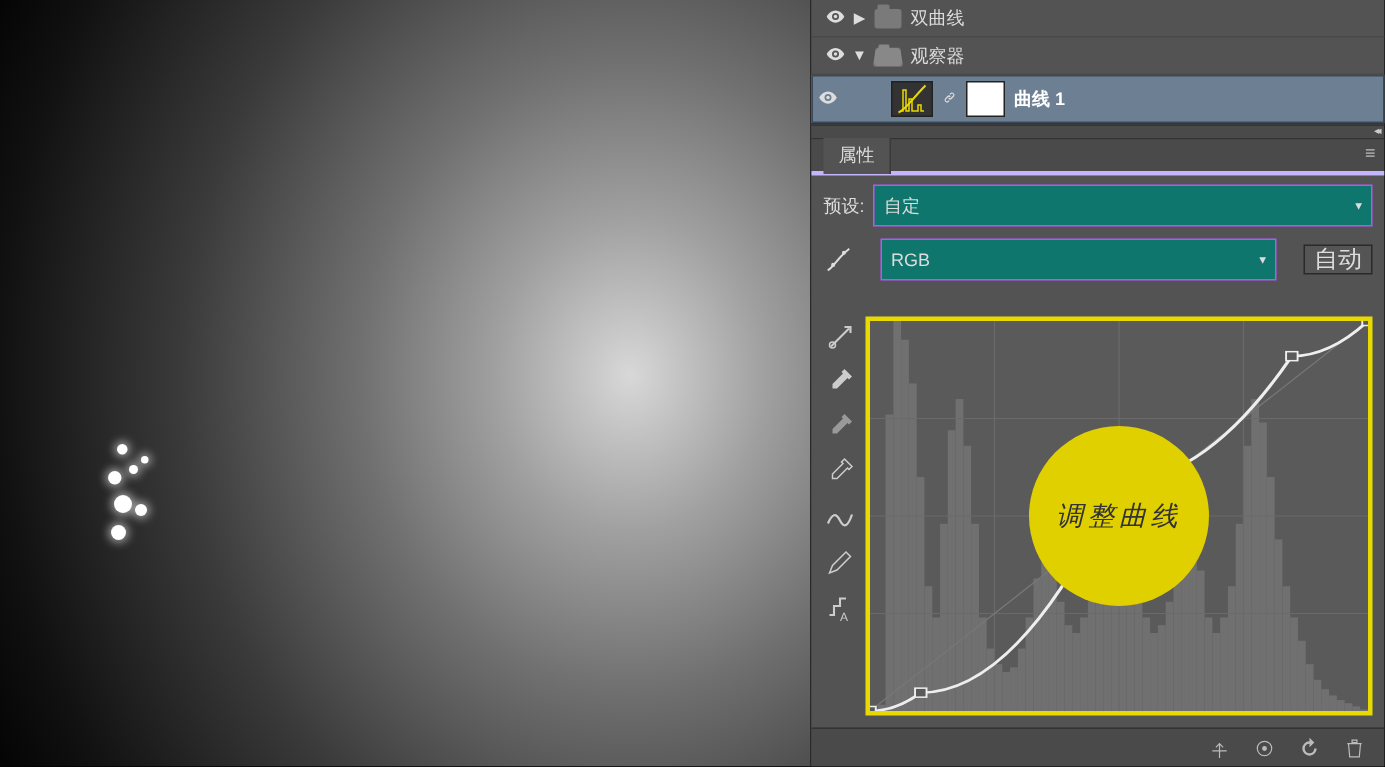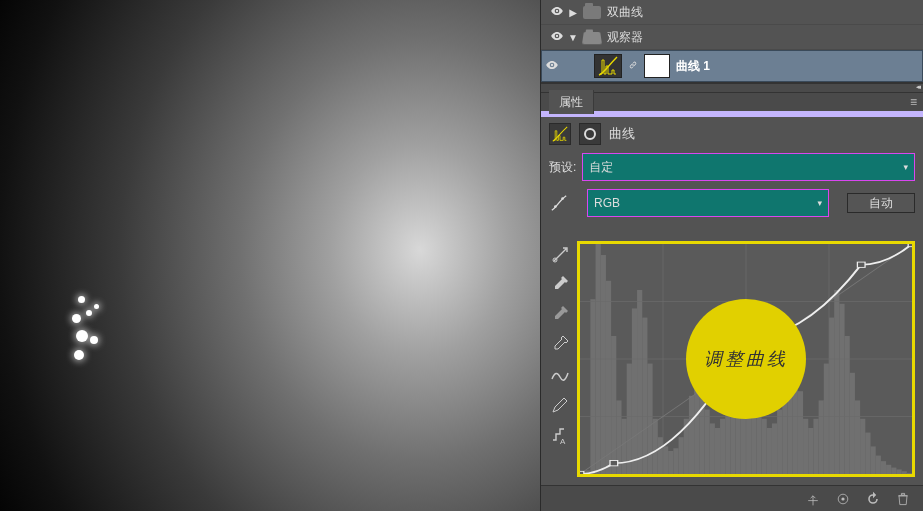--- a/index.html
+++ b/index.html
@@ -52,39 +52,39 @@
   .layer-item .thumb{
     width:28px;height:24px;background:#333;border:1px solid #222;margin:0 4px;display:flex;align-items:center;justify-content:center;
   }
   .thumb svg{width:20px;height:20px;}
   .link-icn{width:14px;text-align:center;color:#ddd;}
   .mask{width:26px;height:24px;background:#fff;border:1px solid #222;margin:0 6px 0 4px;}
 
   
   .collapse-thin{height:10px;background:#4a4a4a;border-top:1px solid #333;border-bottom:1px solid #333;position:relative;}
   .collapse-thin::after{content:"◂◂";font-size:7px;color:#ccc;position:absolute;right:4px;top:-1px;letter-spacing:-2px;}
-  .tab-header{height:24px;background:#4a4a4a;display:flex;align-items:center;padding:0 8px;border-bottom:6px solid #c4b5fd;position:relative;}
+  .tab-header{height:24px;background:#4a4a4a;display:flex;align-items:center;padding:0 8px;border-bottom:3px solid #c4b5fd;position:relative;}
   .tab{background:#535353;height:24px;padding:0 10px;font-size:12px;color:#ddd;display:flex;align-items:center;border-right:1px solid #3a3a3a;}
   .menu-bars{position:absolute;right:6px;top:6px;color:#bbb;font-size:12px;line-height:6px;}
 
   .prop-body{flex:1;background:#535353;padding:6px 8px 8px 8px;display:flex;flex-direction:column;}
   .prop-title{display:flex;align-items:center;gap:8px;margin-bottom:8px;}
   .prop-title .ico{width:22px;height:22px;background:#3a3a3a;border:1px solid #2a2a2a;display:flex;align-items:center;justify-content:center;}
   .prop-title .ico svg{width:16px;height:16px;}
   .mask-ico{width:22px;height:22px;background:#3a3a3a;border:1px solid #2a2a2a;position:relative;}
   .mask-ico::after{content:"";position:absolute;inset:4px;border:2px solid #ddd;border-radius:50%;background:#3a3a3a;}
   .prop-title span{font-size:13px;color:#ddd;}
 
   .preset-row{display:flex;align-items:center;gap:6px;margin-bottom:8px;font-size:12px;color:#ddd;}
   .select{flex:1;height:28px;background:#0f766e;border:1px solid #d946ef;color:#ddd;font-size:12px;padding:0 6px;display:flex;align-items:center;justify-content:space-between;}
   .select .arr{font-size:9px;}
   .chan-row{display:flex;align-items:center;gap:18px;margin-bottom:24px;}
   .mode-icn{width:20px;height:20px;display:flex;align-items:center;justify-content:center;}
   .mode-icn svg{width:18px;height:18px;}
-  .btn-auto{width:68px;height:20px;background:#555;border:1px solid #2a2a2a;color:#ddd;font-size:12px;display:flex;align-items:center;justify-content:center;}
+  .btn-auto{width:46px;height:20px;background:#555;border:1px solid #2a2a2a;color:#ddd;font-size:16px;display:flex;align-items:center;justify-content:center;}
 
   .curves-row{flex:1;display:flex;gap:6px;}
   .tool-col{width:22px;display:flex;flex-direction:column;gap:10px;align-items:center;padding-top:4px;}
   .tool-col div{width:20px;height:20px;display:flex;align-items:center;justify-content:center;color:#ccc;}
   .curves-box{flex:1;border:3px solid #e8d900;background:#5a5a5a;position:relative;overflow:hidden;}
   .curves-box svg{position:absolute;inset:0;width:100%;height:100%;}
   .annot{position:absolute;left:50%;top:50%;transform:translate(-50%,-50%);width:120px;height:120px;border-radius:50%;background:#e1d000;display:flex;align-items:center;justify-content:center;}
   .annot span{font-size:18px;color:#333;letter-spacing:3px;font-weight:500;font-style:italic;}
 
   .footer{height:26px;background:#4a4a4a;border-top:1px solid #333;display:flex;align-items:center;justify-content:flex-end;gap:10px;padding:0 10px;}
@@ -161,31 +161,20 @@
     <div class="collapse-thin"></div>
 
     <div class="tab-header">
       <div class="tab">
         <span>属性</span>
       </div>
       <div class="menu-bars">≡</div>
     </div>
 
     <div class="prop-body">
-      <div class="prop-title">
-        <div class="ico">
-          <svg viewBox="0 0 20 20">
-              <rect width="20" height="20" fill="#3a3a3a"></rect>
-            <path d="M2 18 L4 18 4 6 6 6 6 18 8 18 8 12 10 12 10 18 14 18 14 14 16 14 16 18 18 18" stroke="#e8d900" stroke-width="1" fill="none"></path>
-            <path d="M1 19 C6 16 10 9 19 1" stroke="#e8d900" stroke-width="1.3" fill="none"></path>
-          </svg>
-        </div>
-        <div class="mask-ico"></div>
-        <span>曲线</span>
-      </div>
 
       <div class="preset-row">
         <span>预设:</span>
         <div class="select">
           <span>自定</span>
           <span class="arr">▾</span>
         </div>
       </div>
 
       <div class="chan-row">

